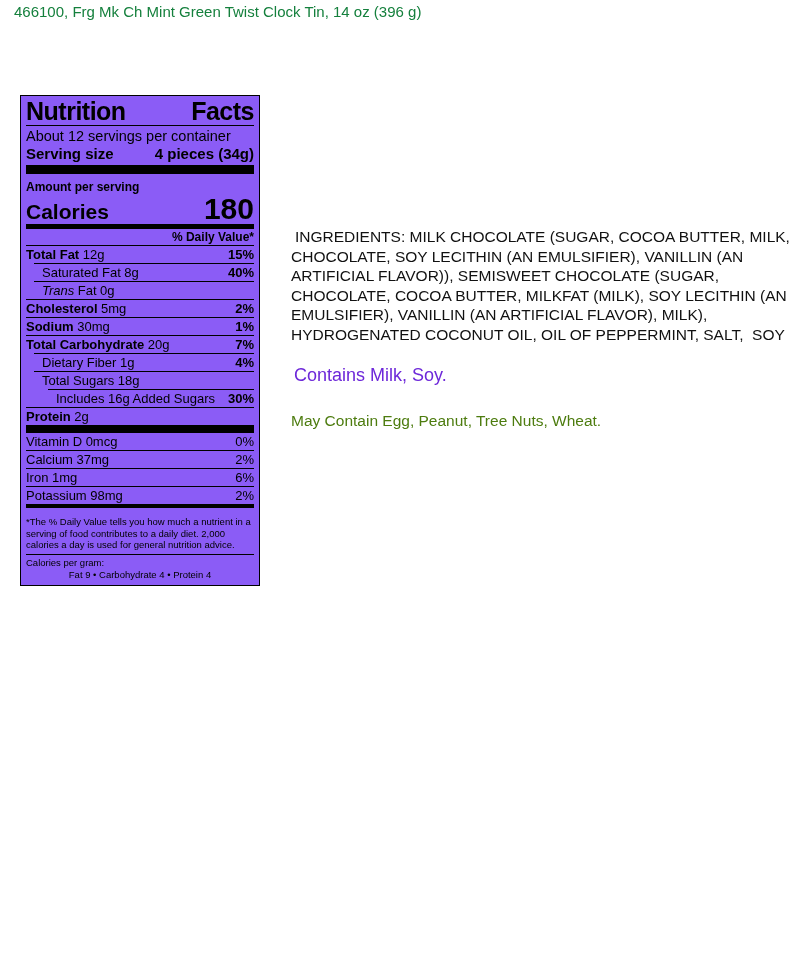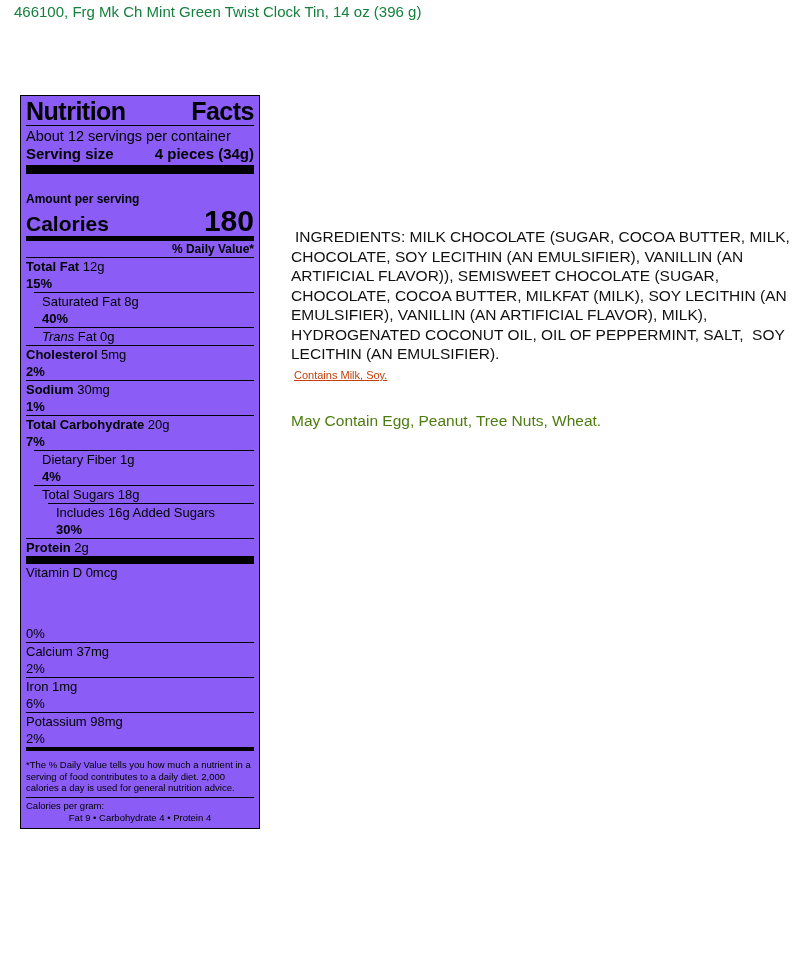--- a/index.html
+++ b/index.html
@@ -18,42 +18,42 @@
     margin:0;font-size:25px;font-weight:bold;line-height:26px;letter-spacing:-0.5px;
     text-align:justify;text-align-last:justify;border-bottom:1px solid #000;padding-bottom:1px;
   }
   .servings{font-size:14.5px;line-height:17px;padding-top:2px;}
   .serving-row{display:flex;justify-content:space-between;font-size:15px;font-weight:bold;line-height:18px;}
   .bar{background:#000;}
   .bar10{height:9px;margin-top:2px;}
   .bar8{height:8px;}
   .bar5{height:5px;margin-top:1px;}
   .bar4{height:4px;}
-  .aps{font-size:12px;font-weight:bold;line-height:14px;padding-top:18px;}
+  .aps{font-size:12px;font-weight:bold;line-height:14px;padding-top:6px;}
   .cal-row{display:flex;justify-content:space-between;align-items:baseline;height:29px;}
   .cal-label{font-size:21px;font-weight:bold;}
   .cal-value{font-size:30px;font-weight:bold;line-height:29px;}
   .dv-header{text-align:right;font-size:12px;font-weight:bold;line-height:16px;}
-  .row{display:flex;justify-content:space-between;align-items:baseline;border-top:1px solid #000;font-size:13px;line-height:17px;flex-direction:column;}
+  .row{display:flex;justify-content:space-between;align-items:baseline;border-top:1px solid #000;font-size:13px;line-height:17px;}
   .row .nm > *{margin-right:0.27em;}
   .row .nm > *:last-child{margin-right:0;}
   .row .dv{white-space:nowrap;}
   .dvb{font-weight:bold;}
   .ind1{margin-left:8px;padding-left:8px;}
   .ind2{margin-left:22px;padding-left:8px;}
   .no-bt{border-top:none;gap:44px;}
   .footnote{font-size:9.5px;line-height:11.5px;padding:8px 0 3px 0;}
   .cpg{border-top:1px solid #000;font-size:9.5px;line-height:11px;padding-top:2px;}
   .cpg-vals{text-align:center;padding:1px 0 1px 0;}
 
   
   .ingredients{position:absolute;left:291px;top:211px;font-size:15.5px;line-height:19.5px;color:#111;margin-top:16px;}
   .ing-line{white-space:pre;}
   .ing-line:first-child{text-indent:4px;}
-  .contains{position:absolute;left:294px;top:366px;font-size:11px;line-height:19px;color:#c2410c;text-decoration:underline;}
+  .contains{position:absolute;left:294px;top:366px;font-size:18px;line-height:19px;color:#6d28d9;}
   .may-contain{position:absolute;left:291px;top:411px;font-size:15.5px;line-height:19px;color:#4d7c0f;}
 </style>
 </head>
 <body>
 
 <div class="page-title">466100, Frg Mk Ch Mint Green Twist Clock Tin, 14 oz (396 g)</div>
 
 <section class="nfl">
   <h1 class="nfl-title">Nutrition Facts</h1>
 
@@ -159,18 +159,17 @@
   </div>
 </section>
 
 <section class="ingredients">
   <div class="ing-line">INGREDIENTS: MILK CHOCOLATE (SUGAR, COCOA BUTTER, MILK,</div>
   <div class="ing-line">CHOCOLATE, SOY LECITHIN (AN EMULSIFIER), VANILLIN (AN</div>
   <div class="ing-line">ARTIFICIAL FLAVOR)), SEMISWEET CHOCOLATE (SUGAR,</div>
   <div class="ing-line">CHOCOLATE, COCOA BUTTER, MILKFAT (MILK), SOY LECITHIN (AN</div>
   <div class="ing-line">EMULSIFIER), VANILLIN (AN ARTIFICIAL FLAVOR), MILK),</div>
   <div class="ing-line">HYDROGENATED COCONUT OIL, OIL OF PEPPERMINT, SALT,  SOY</div>
-  <div class="ing-line">LECITHIN (AN EMULSIFIER).</div>
 </section>
 
 <div class="contains">Contains Milk, Soy.</div>
 
 <div class="may-contain">May Contain Egg, Peanut, Tree Nuts, Wheat.</div>
 
 </body></html>

